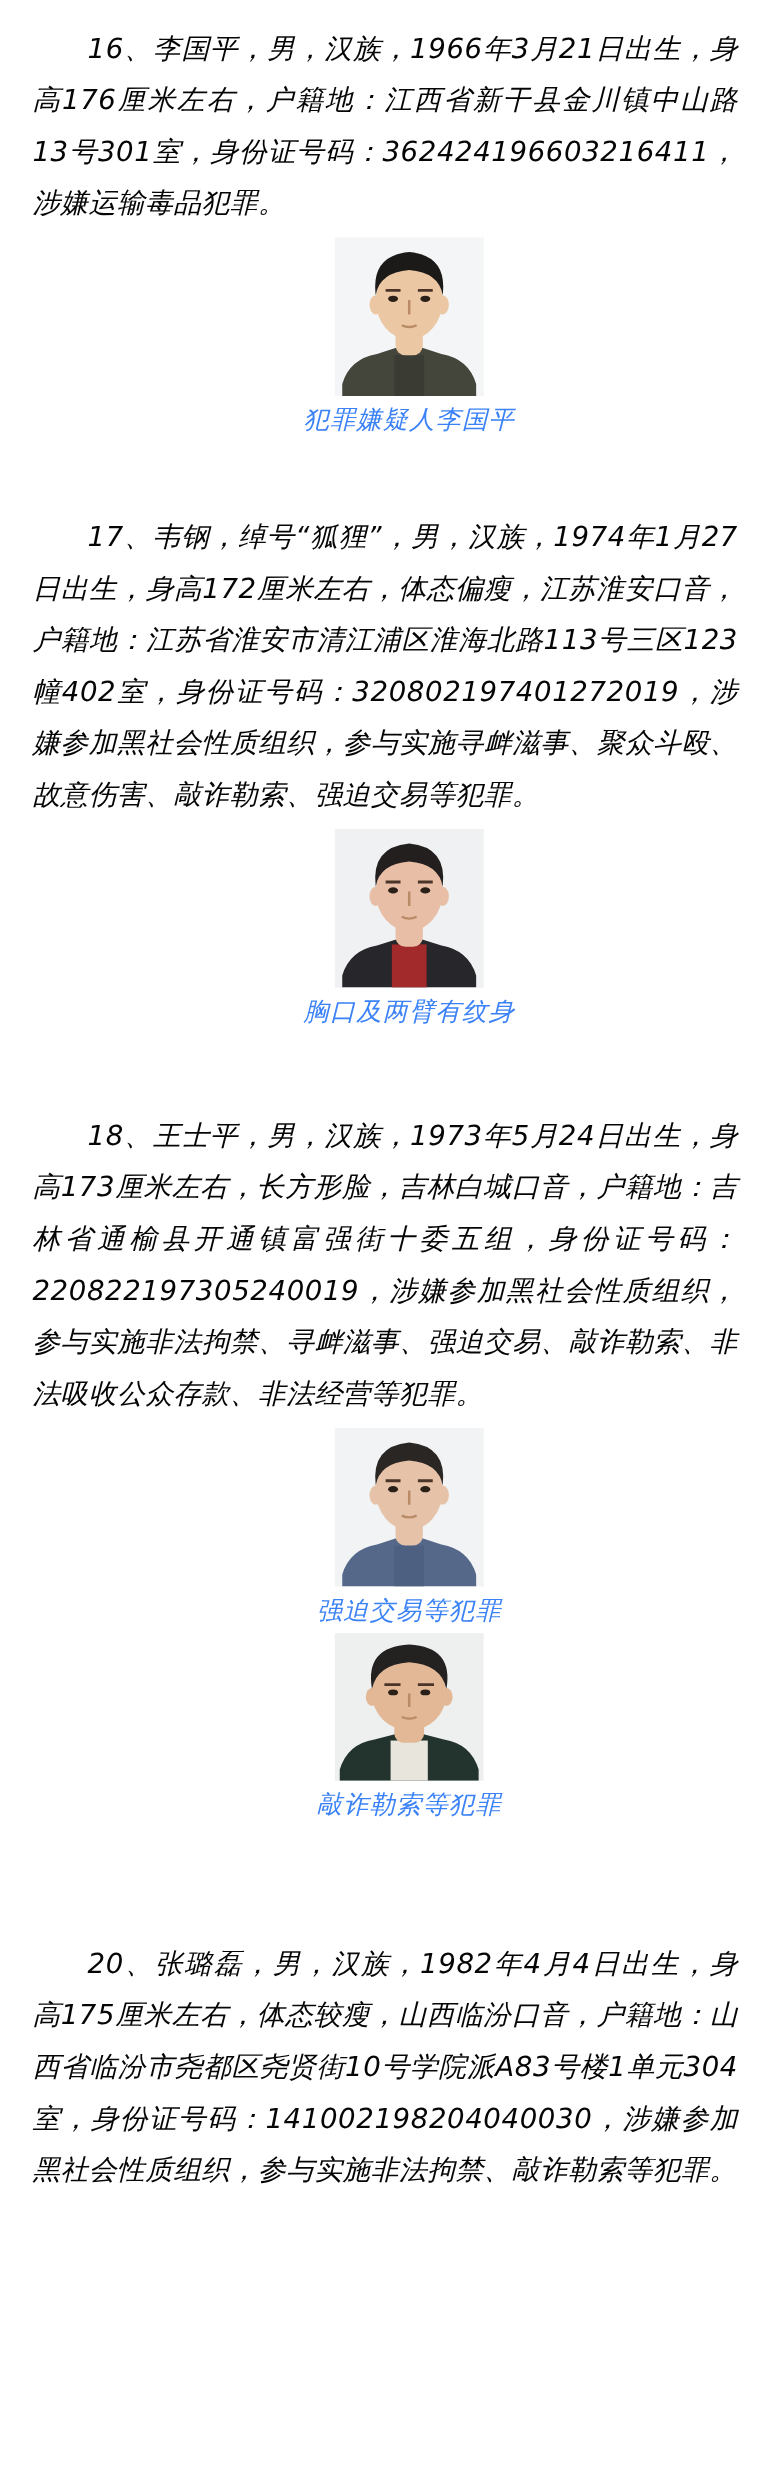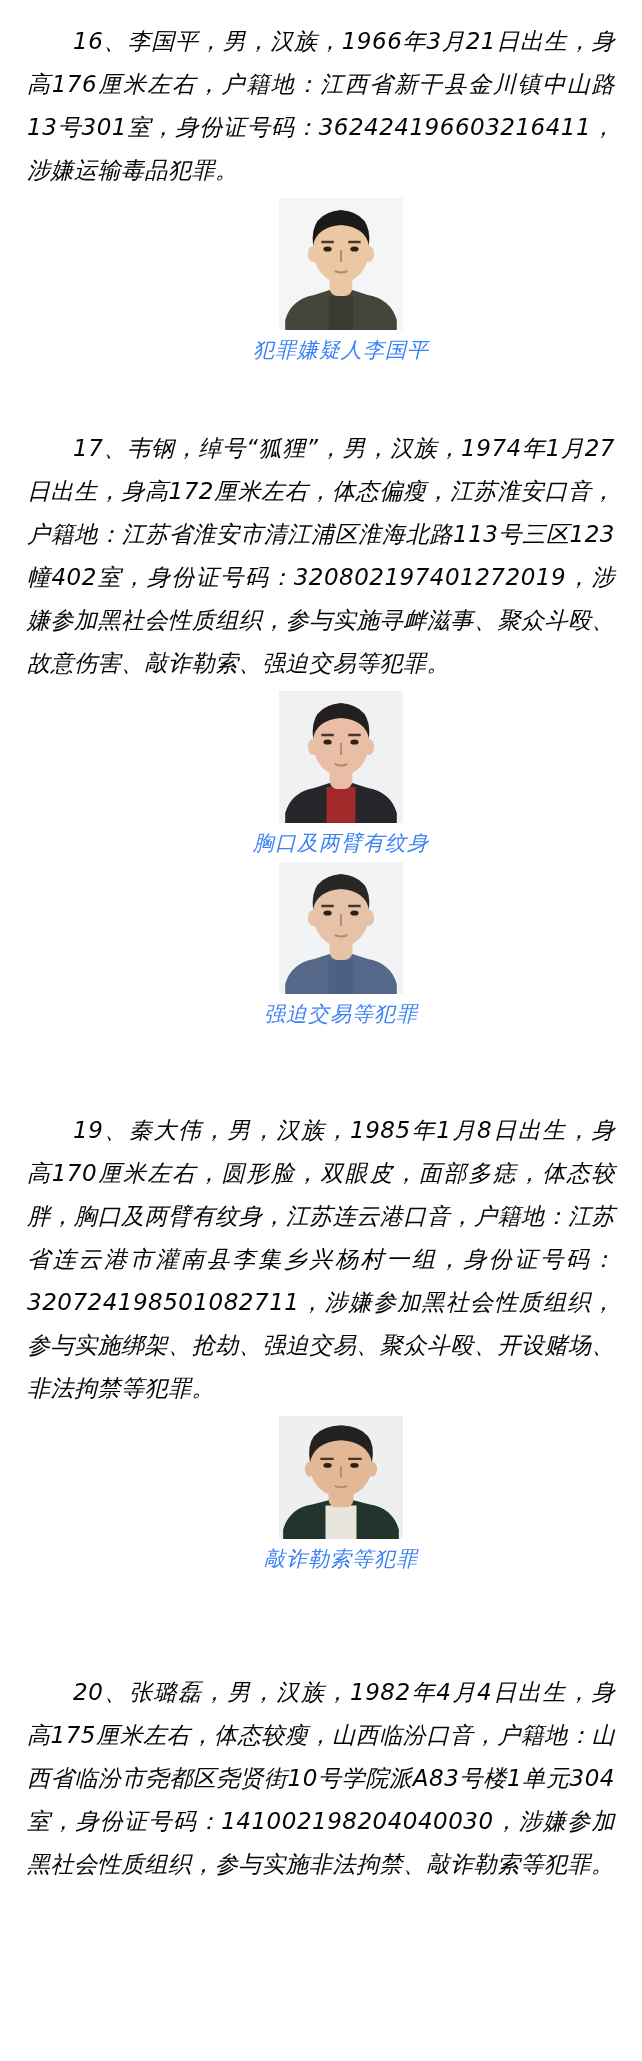--- a/index.html
+++ b/index.html
@@ -76,41 +76,41 @@
       <path d="M41,44 L53,44 M67,44 L79,44" stroke="#4a3528" stroke-width="2.4" fill="none"></path>
       <ellipse cx="47" cy="51" rx="4" ry="2.6" fill="#2b2018"></ellipse>
       <ellipse cx="73" cy="51" rx="4" ry="2.6" fill="#2b2018"></ellipse>
       <path d="M60,52 L60,64 M54,73 Q60,76 66,73" stroke="#b98b66" stroke-width="2" fill="none"></path>
     </svg>
     <figcaption class="caption">胸口及两臂有纹身</figcaption>
   </figure>
 </section>
 
 <section class="entry e3">
+  <p class="desc">18、王士平，男，汉族，1973年5月24日出生，身高173厘米左右，长方形脸，吉林白城口音，户籍地：吉林省通榆县开通镇富强街十委五组，身份证号码：220822197305240019，涉嫌参加黑社会性质组织，参与实施非法拘禁、寻衅滋事、强迫交易、敲诈勒索、非法吸收公众存款、非法经营等犯罪。</p>
   <figure class="photo-block">
     <svg class="photo" viewBox="0 0 120 132" preserveAspectRatio="none">
       <rect x="0" y="0" width="120" height="132" fill="#f2f3f4"></rect>
       <path d="M6,132 L6,122 Q12,101 34,97 L52,91 L68,91 L86,97 Q108,101 114,122 L114,132 Z" fill="#55688a"></path>
       <rect x="48" y="98" width="24" height="34" fill="#4d6082"></rect>
       <rect x="49" y="72" width="22" height="26" rx="8" fill="#e6c3a8"></rect>
       <ellipse cx="33" cy="56" rx="5" ry="8" fill="#e6c3a8"></ellipse>
       <ellipse cx="87" cy="56" rx="5" ry="8" fill="#e6c3a8"></ellipse>
       <ellipse cx="60" cy="52" rx="27" ry="33" fill="#e6c3a8"></ellipse>
       <path d="M33,48 Q29,15 60,12 Q91,15 87,48 Q84,29 60,27 Q36,29 33,48 Z" fill="#2a2623"></path>
       <path d="M41,44 L53,44 M67,44 L79,44" stroke="#4a3528" stroke-width="2.4" fill="none"></path>
       <ellipse cx="47" cy="51" rx="4" ry="2.6" fill="#2b2018"></ellipse>
       <ellipse cx="73" cy="51" rx="4" ry="2.6" fill="#2b2018"></ellipse>
       <path d="M60,52 L60,64 M54,73 Q60,76 66,73" stroke="#b98b66" stroke-width="2" fill="none"></path>
     </svg>
     <figcaption class="caption">强迫交易等犯罪</figcaption>
   </figure>
 </section>
 
 <section class="entry e4">
-  <p class="desc">19、秦大伟，男，汉族，1985年1月8日出生，身高170厘米左右，圆形脸，双眼皮，面部多痣，体态较胖，胸口及两臂有纹身，江苏连云港口音，户籍地：江苏省连云港市灌南县李集乡兴杨村一组，身份证号码：320724198501082711，涉嫌参加黑社会性质组织，参与实施绑架、抢劫、强迫交易、聚众斗殴、开设赌场、非法拘禁等犯罪。</p>
   <figure class="photo-block">
     <svg class="photo" viewBox="0 0 120 132" preserveAspectRatio="none">
       <rect x="0" y="0" width="120" height="132" fill="#eef0ef"></rect>
       <path d="M4,132 L4,122 Q10,99 32,95 L50,90 L70,90 L88,95 Q110,99 116,122 L116,132 Z" fill="#22342d"></path>
       <rect x="45" y="96" width="30" height="36" fill="#e8e6dc"></rect>
       <rect x="48" y="72" width="24" height="26" rx="8" fill="#e2b896"></rect>
       <ellipse cx="30" cy="57" rx="5" ry="8" fill="#e2b896"></ellipse>
       <ellipse cx="90" cy="57" rx="5" ry="8" fill="#e2b896"></ellipse>
       <ellipse cx="60" cy="54" rx="30" ry="33" fill="#e2b896"></ellipse>
       <path d="M30,50 Q24,12 60,10 Q96,12 90,50 Q86,28 60,26 Q34,28 30,50 Z" fill="#232220"></path>

